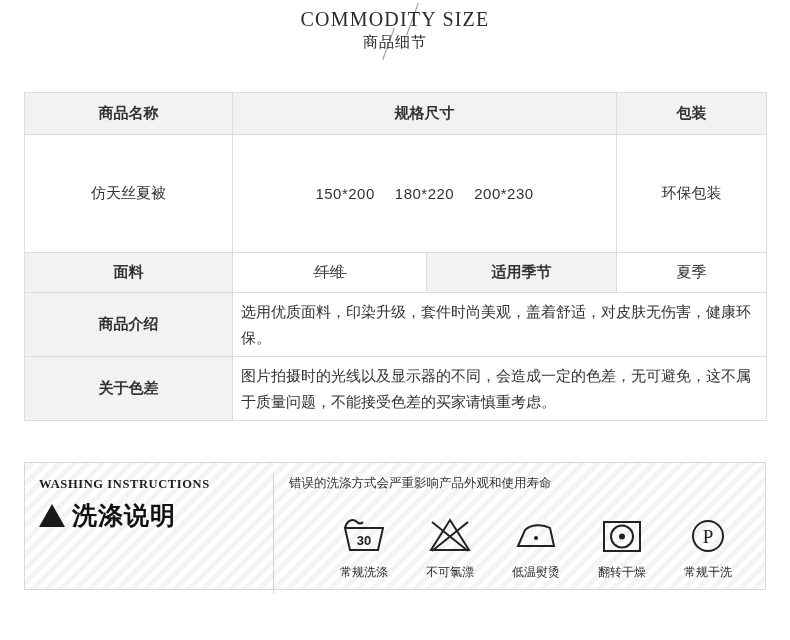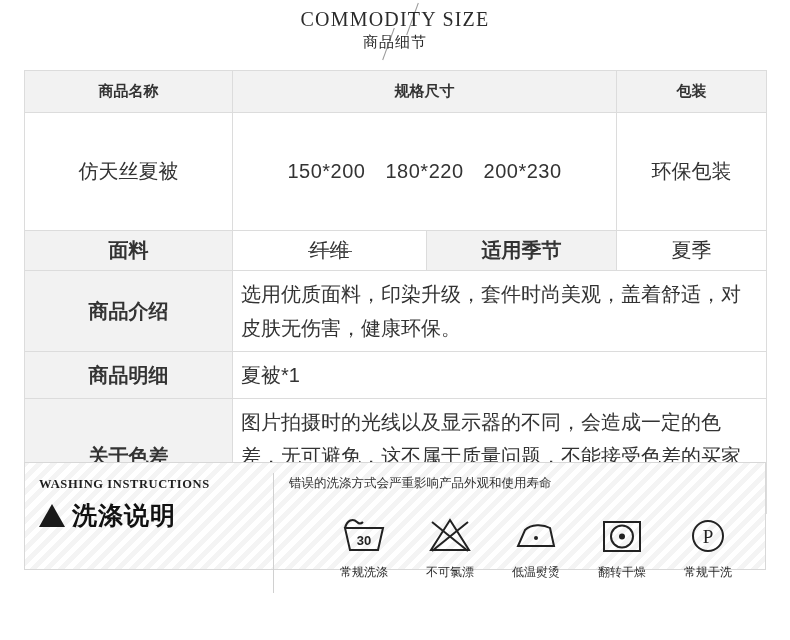--- a/index.html
+++ b/index.html
@@ -48,28 +48,28 @@
     background: #9a9a9a;
     transform: rotate(20deg);
   }
   .slash-a { left: 412px; top: 2px; }
   .slash-b { left: 388px; top: 27px; }
 
   
   .tbl {
     position: absolute;
     left: 24px;
-    top: 70px;
+    top: 92px;
     width: 742px;
     border-collapse: collapse;
     table-layout: fixed;
   }
   .tbl td {
     border: 1px solid #dcdcdc;
-    font-size: 20px;
+    font-size: 15px;
     color: #333;
     vertical-align: middle;
     padding: 6px 8px;
   }
   .lbl {
     background: #f2f2f2;
     text-align: center;
     font-weight: bold;
     color: #2b2b2b;
   }
@@ -101,21 +101,21 @@
     height: 1px;
     background: #555;
   }
 
   
   .wash {
     position: absolute;
     left: 24px;
     top: 462px;
     width: 742px;
-    height: 108px;
+    height: 128px;
     border: 1px solid #d8d8d8;
     background:
       repeating-linear-gradient(
         -45deg,
         #ffffff 0px, #ffffff 5px,
         #f4f4f4 5px, #f4f4f4 10px
       );
   }
   .wash-left {
     position: absolute;
@@ -231,24 +231,20 @@
         <td class="fabric-cell">
           <span class="fabric-strike">纤维</span>
         </td>
         <td class="lbl">适用季节</td>
         <td class="val-center">夏季</td>
       </tr>
       <tr class="row-intro">
         <td class="lbl">商品介绍</td>
         <td class="val-left indent" colspan="3">选用优质面料，印染升级，套件时尚美观，盖着舒适，对皮肤无伤害，健康环保。</td>
       </tr>
-      <tr class="row-detail">
-        <td class="lbl">商品明细</td>
-        <td class="val-left" colspan="3">夏被*1</td>
-      </tr>
       <tr class="row-color">
         <td class="lbl">关于色差</td>
         <td class="val-left" colspan="3">图片拍摄时的光线以及显示器的不同，会造成一定的色差，无可避免，这不属于质量问题，不能接受色差的买家请慎重考虑。</td>
       </tr>
     </tbody>
   </table>
 
   <div class="wash">
     <div class="wash-left">
       <div class="wash-en">WASHING  INSTRUCTIONS</div>

